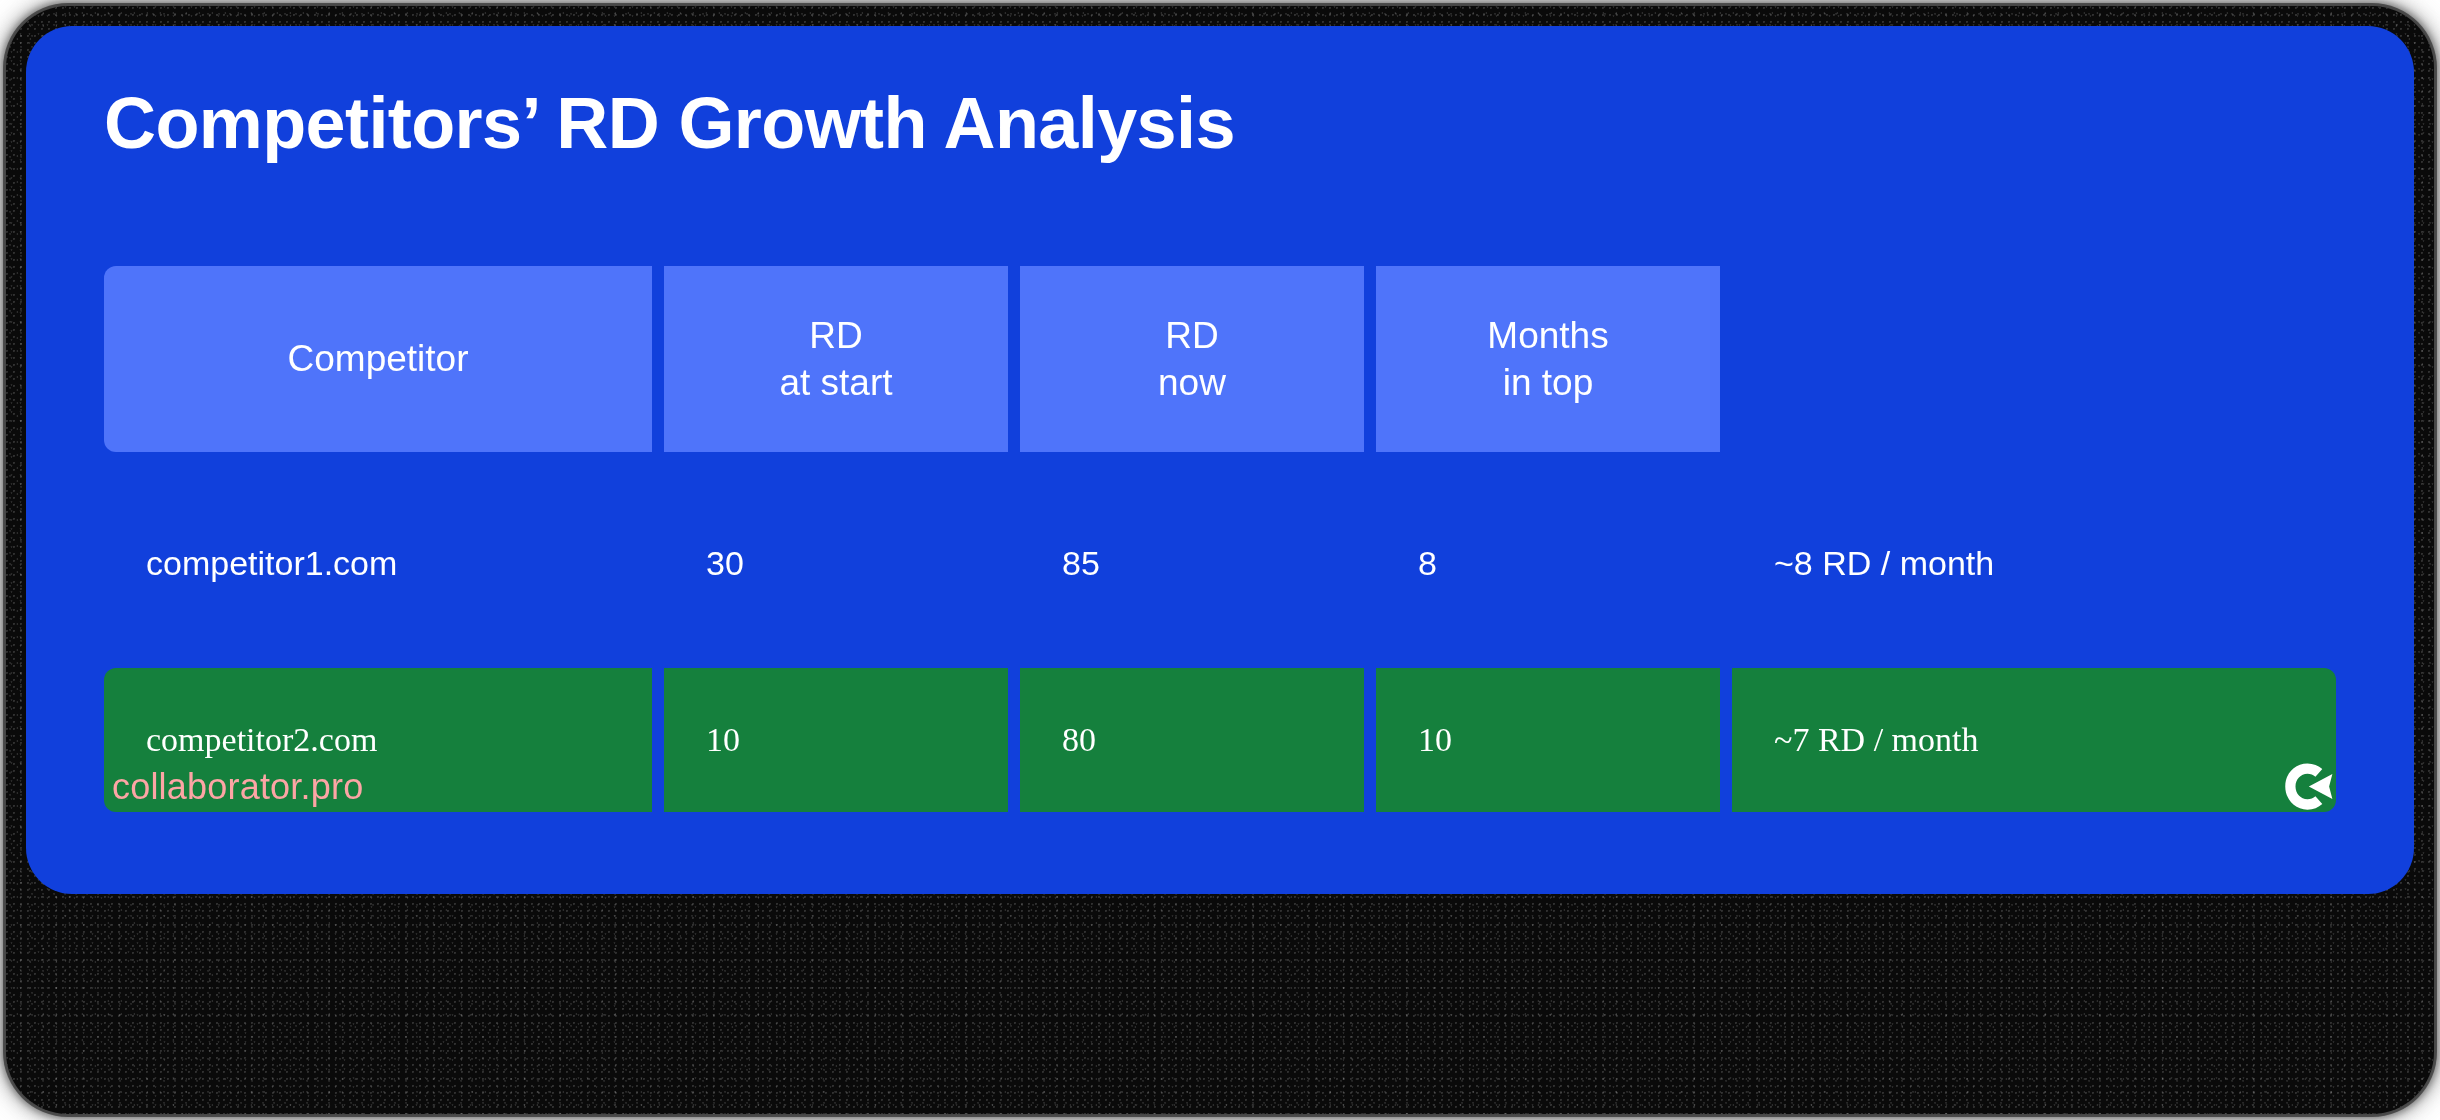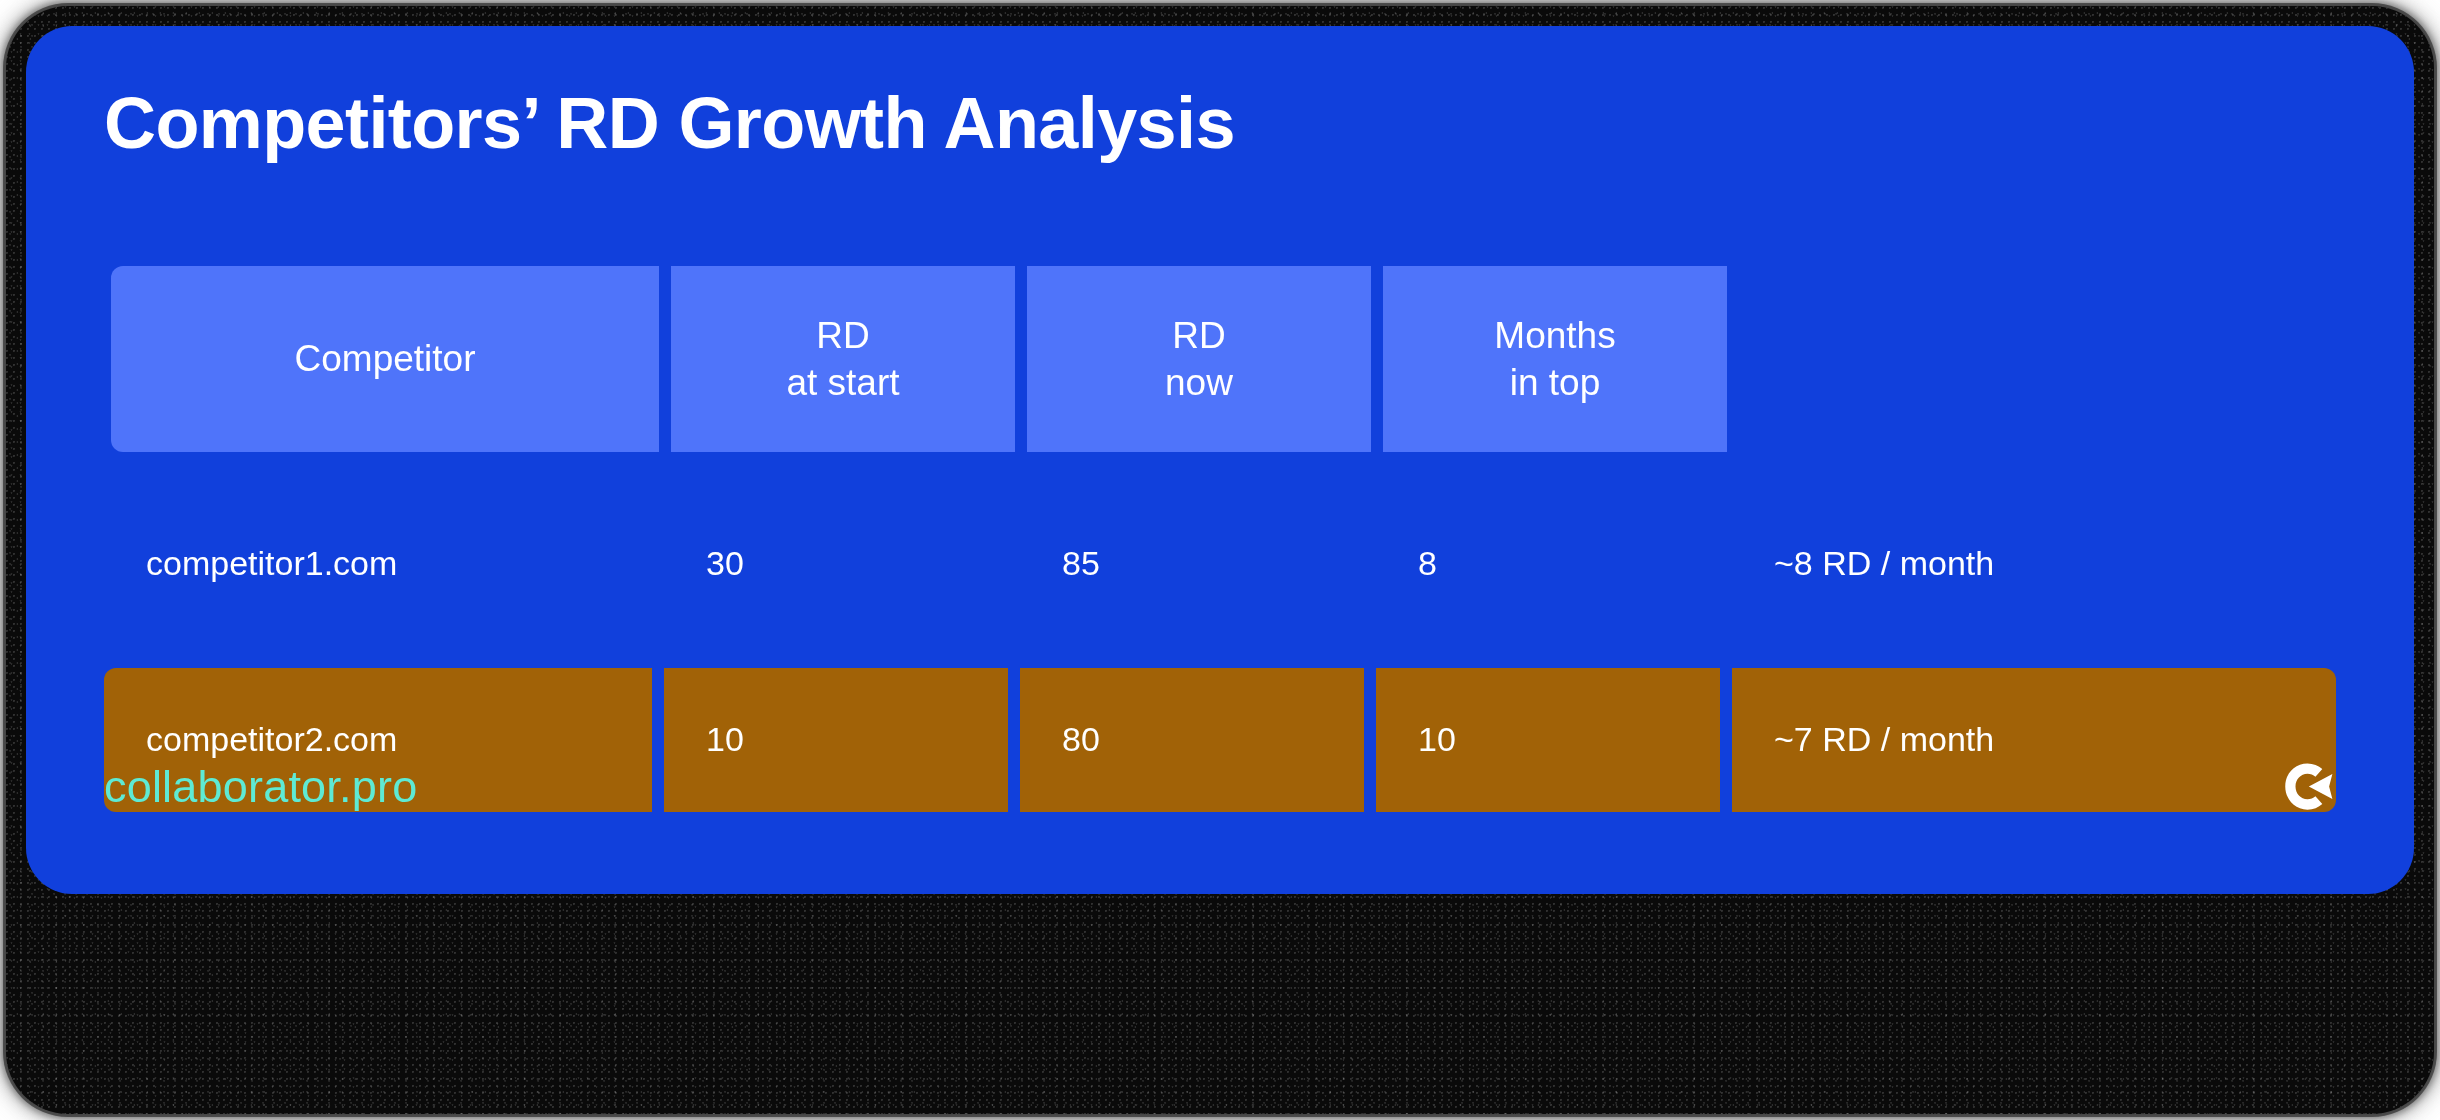--- a/index.html
+++ b/index.html
@@ -108,53 +108,54 @@
   
   .row-head { height: 186px; }
   .row-head .cell {
     background: #4f74fa;
     justify-content: center;
     text-align: center;
     white-space: pre-line;
     font-size: 37px;
     padding: 0 16px;
   }
-  .row-head .c0 { border-radius: 12px 0 0 12px; margin-left: 7px; }
+  .row-head .c0 { border-radius: 12px 0 0 12px; }
   .row-head .c4 { border-radius: 0 12px 12px 0; }
 
   
   .row-gap { height: 40px; }
 
   
   .row-data { height: 144px; }
   .row-data .cell {
     padding: 0 0 0 42px;
     justify-content: flex-start;
   }
-  .row-data.striped .cell { background: #a16207; }
+  .row-data.striped .cell { background: #15803d; font-family: Liberation Serif, serif; }
   .row-data.striped .c0 { border-radius: 12px 0 0 12px; }
   .row-data.striped .c4 { border-radius: 0 12px 12px 0; }
 
   .row-sep { height: 32px; }
 
   
   .footer {
     position: absolute;
     left: 0;
     right: 0;
     bottom: 76px;
     height: 62px;
     display: flex;
     align-items: center;
     justify-content: space-between;
   }
   .site {
-    font-size: 45px;
-    color: #5eead4;
+    font-size: 36px;
+    color: #fca5a5;
     letter-spacing: 0.2px;
+    margin-left: 8px;
   }
   .logo {
     width: 58px;
     height: 58px;
     display: block;
   }
 </style>
 </head>
 <body>
 

